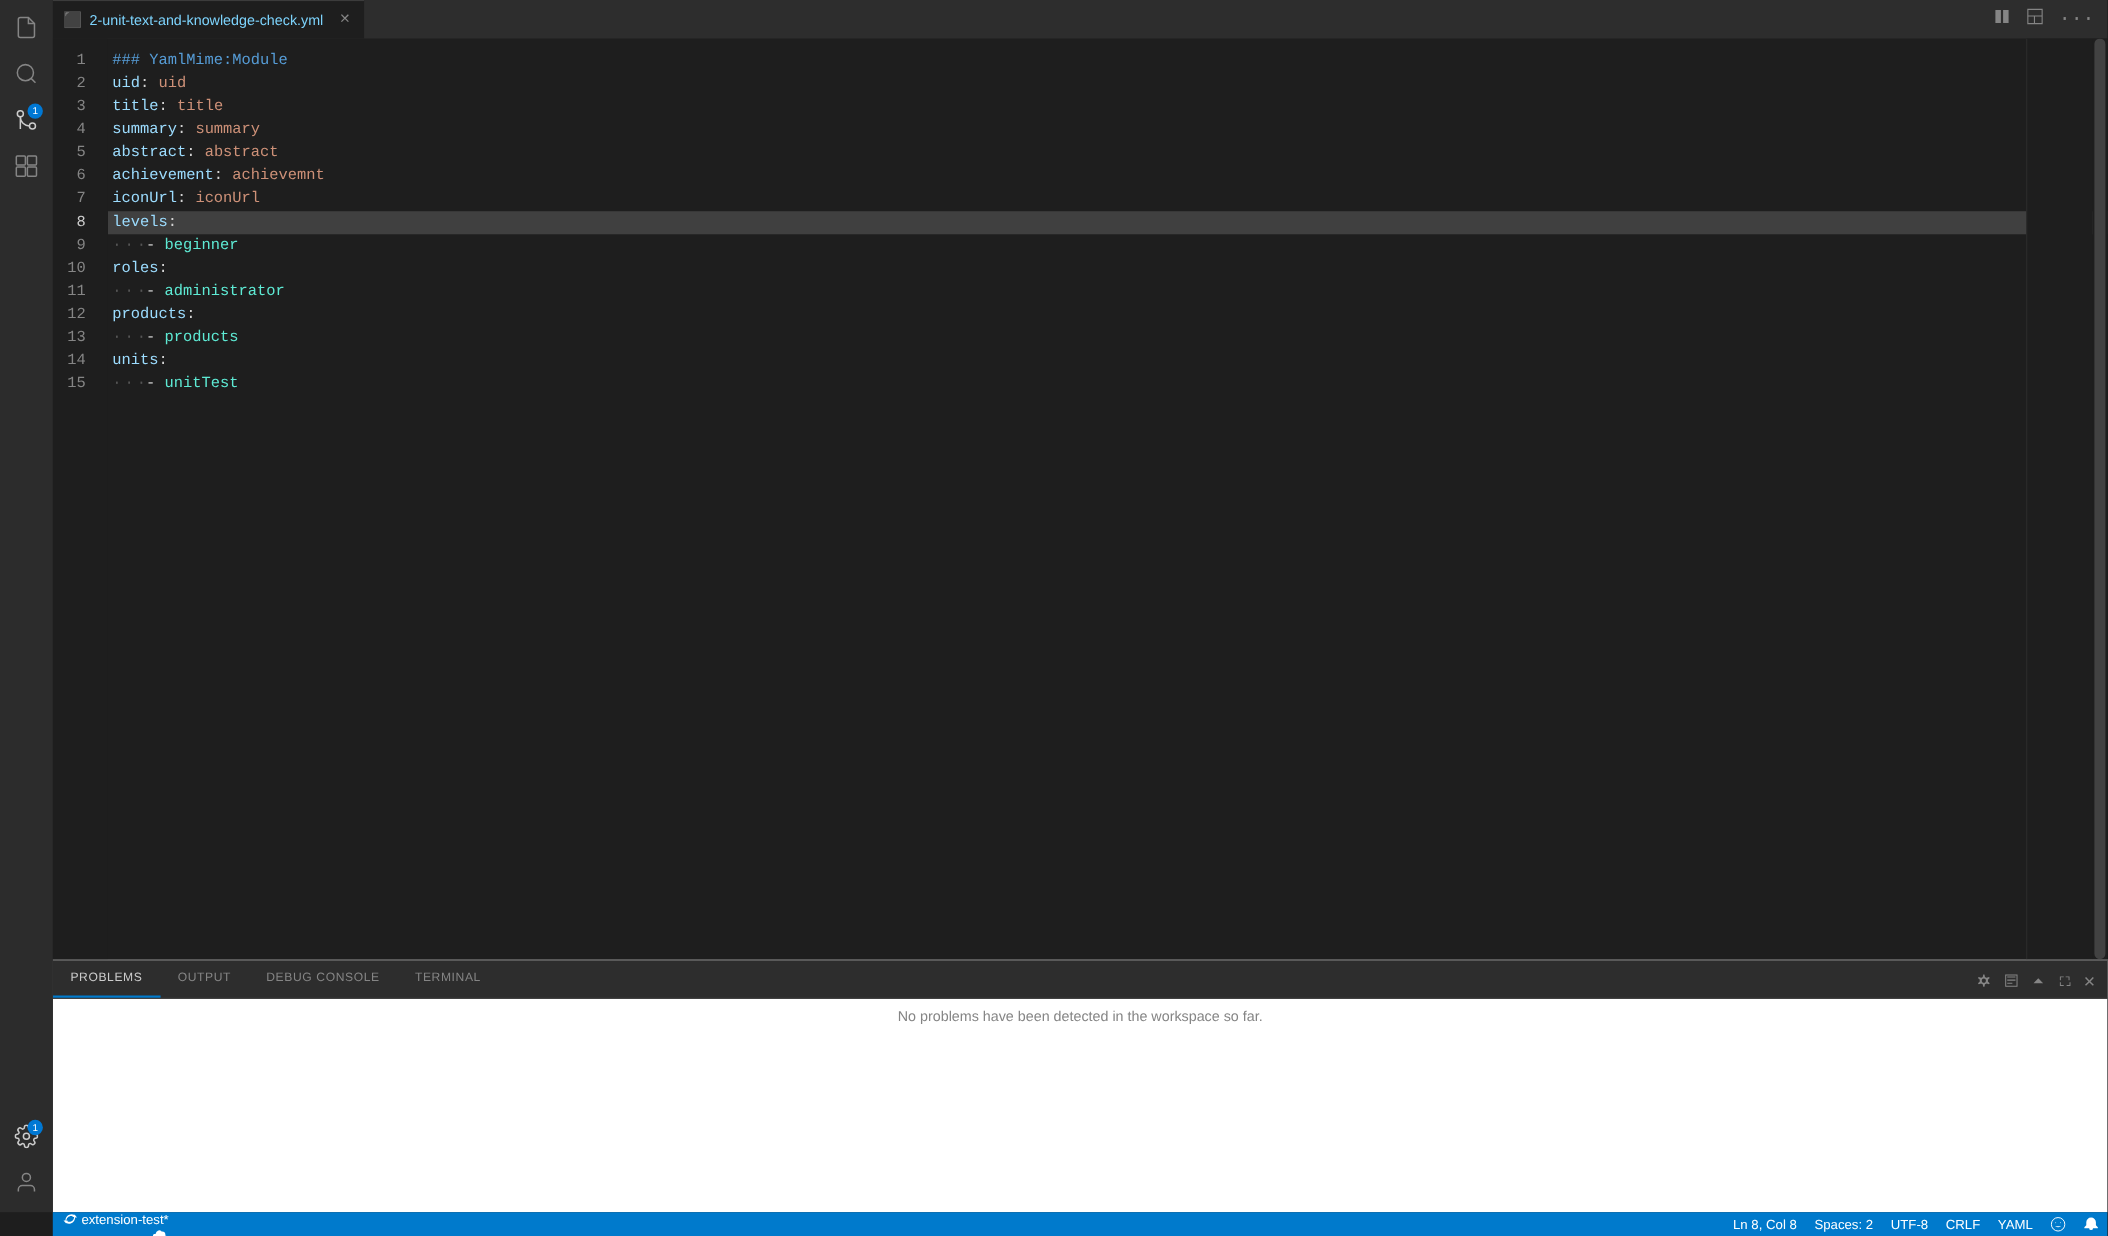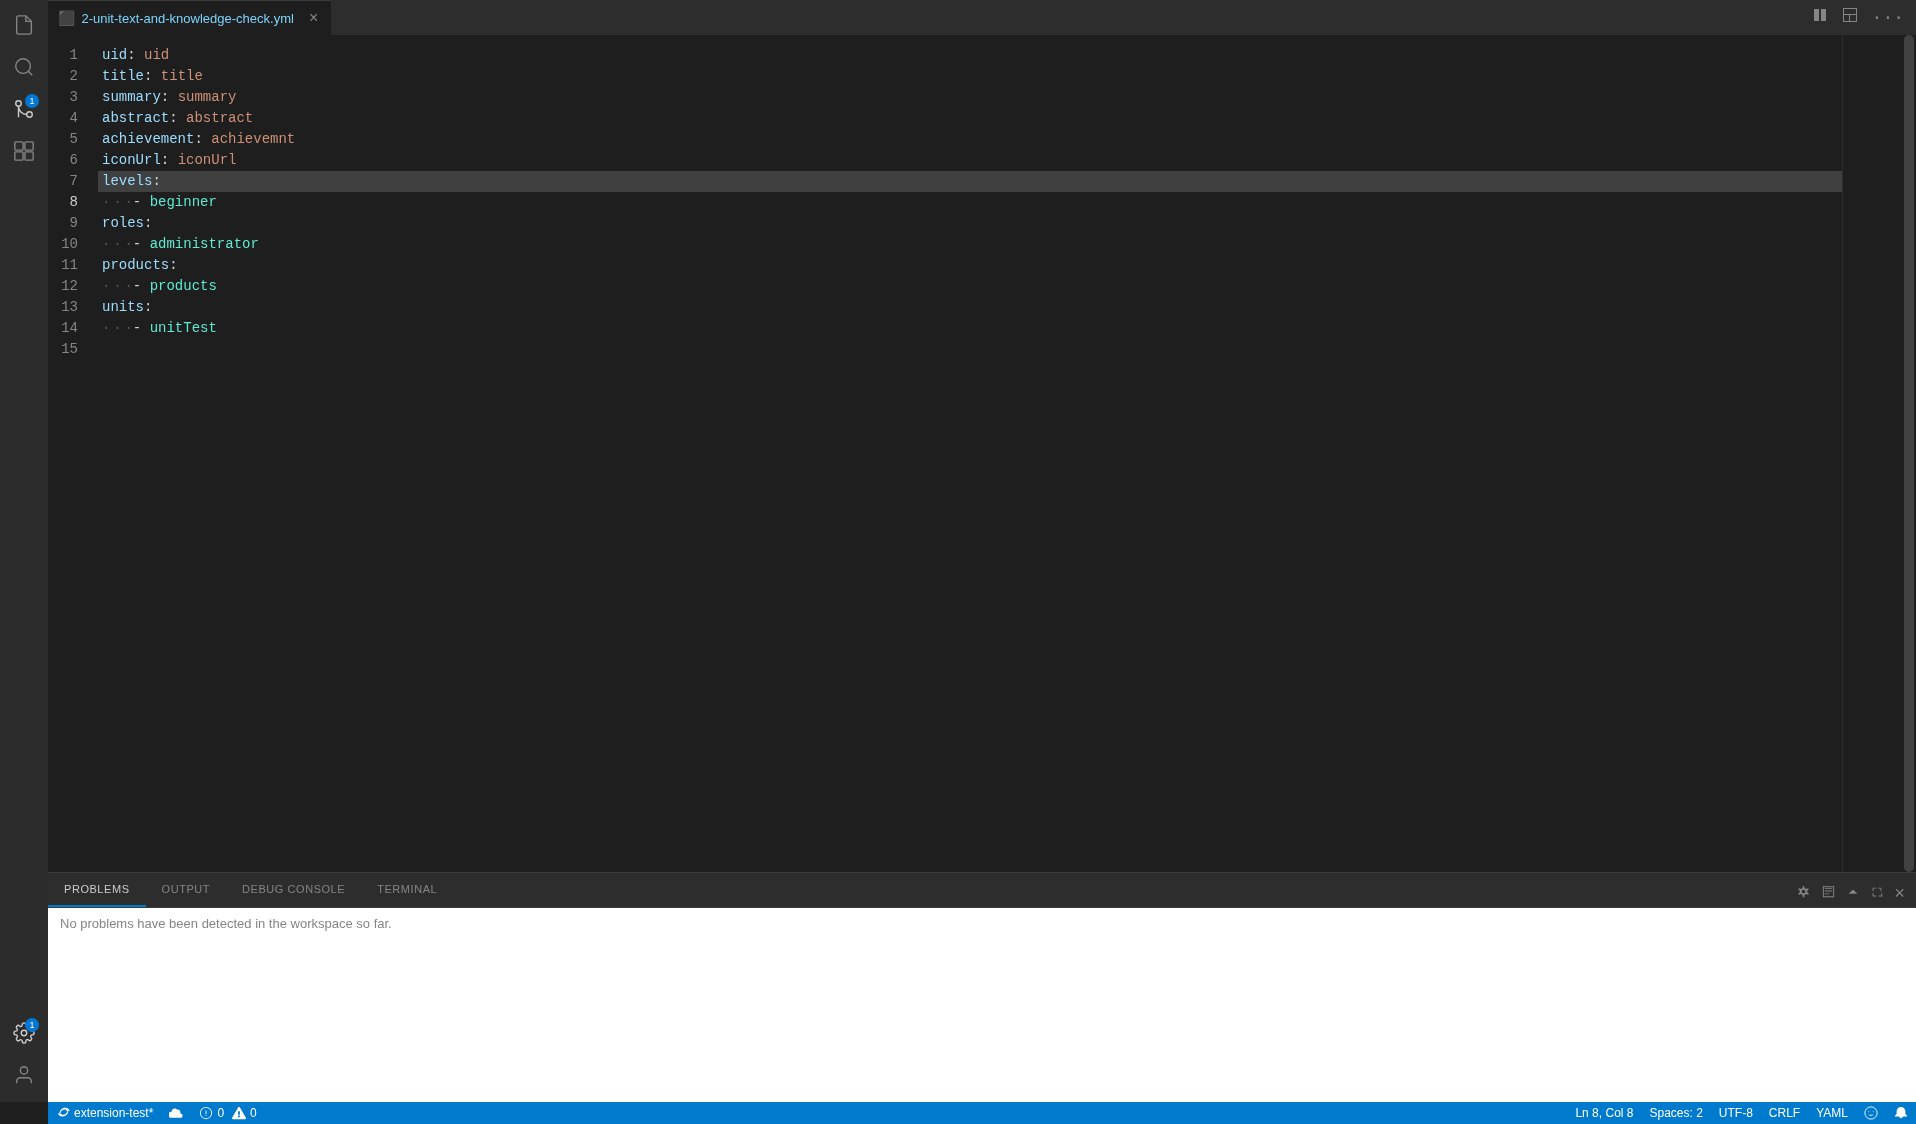--- a/index.html
+++ b/index.html
@@ -256,37 +256,39 @@
       margin: 3px 0;
     }
 
     .panel-content {
       flex: 1;
       padding: 8px 12px;
       font-family: sans-serif;
       font-size: 13px;
       color: #858585;
       overflow-y: auto;
+      text-align: center;
     }
 
     
     .status-bar {
       height: 22px;
       background: #007acc;
       display: flex;
       align-items: center;
       flex-shrink: 0;
       font-family: sans-serif;
       font-size: 12px;
       color: #ffffff;
     }
     .status-left {
       display: flex;
       align-items: flex-end;
       height: 100%;
+      flex-direction: column;
     }
     .status-item {
       display: flex;
       align-items: center;
       padding: 0 8px;
       height: 100%;
       cursor: pointer;
       gap: 4px;
       white-space: nowrap;
     }
@@ -391,20 +393,23 @@
       <div class="line-number">10</div>
       <div class="line-number">11</div>
       <div class="line-number">12</div>
       <div class="line-number">13</div>
       <div class="line-number">14</div>
       <div class="line-number">15</div>
     </div>
 
     <div class="code-content">
 
+      <div class="code-line">
+        <span class="yaml-heading">### YamlMime:Module</span>
+      </div>
 
       <div class="code-line">
         <span class="yaml-key">uid</span><span class="yaml-symbol">: </span><span class="yaml-value">uid</span>
       </div>
 
       <div class="code-line">
         <span class="yaml-key">title</span><span class="yaml-symbol">: </span><span class="yaml-value">title</span>
       </div>
 
       <div class="code-line">

